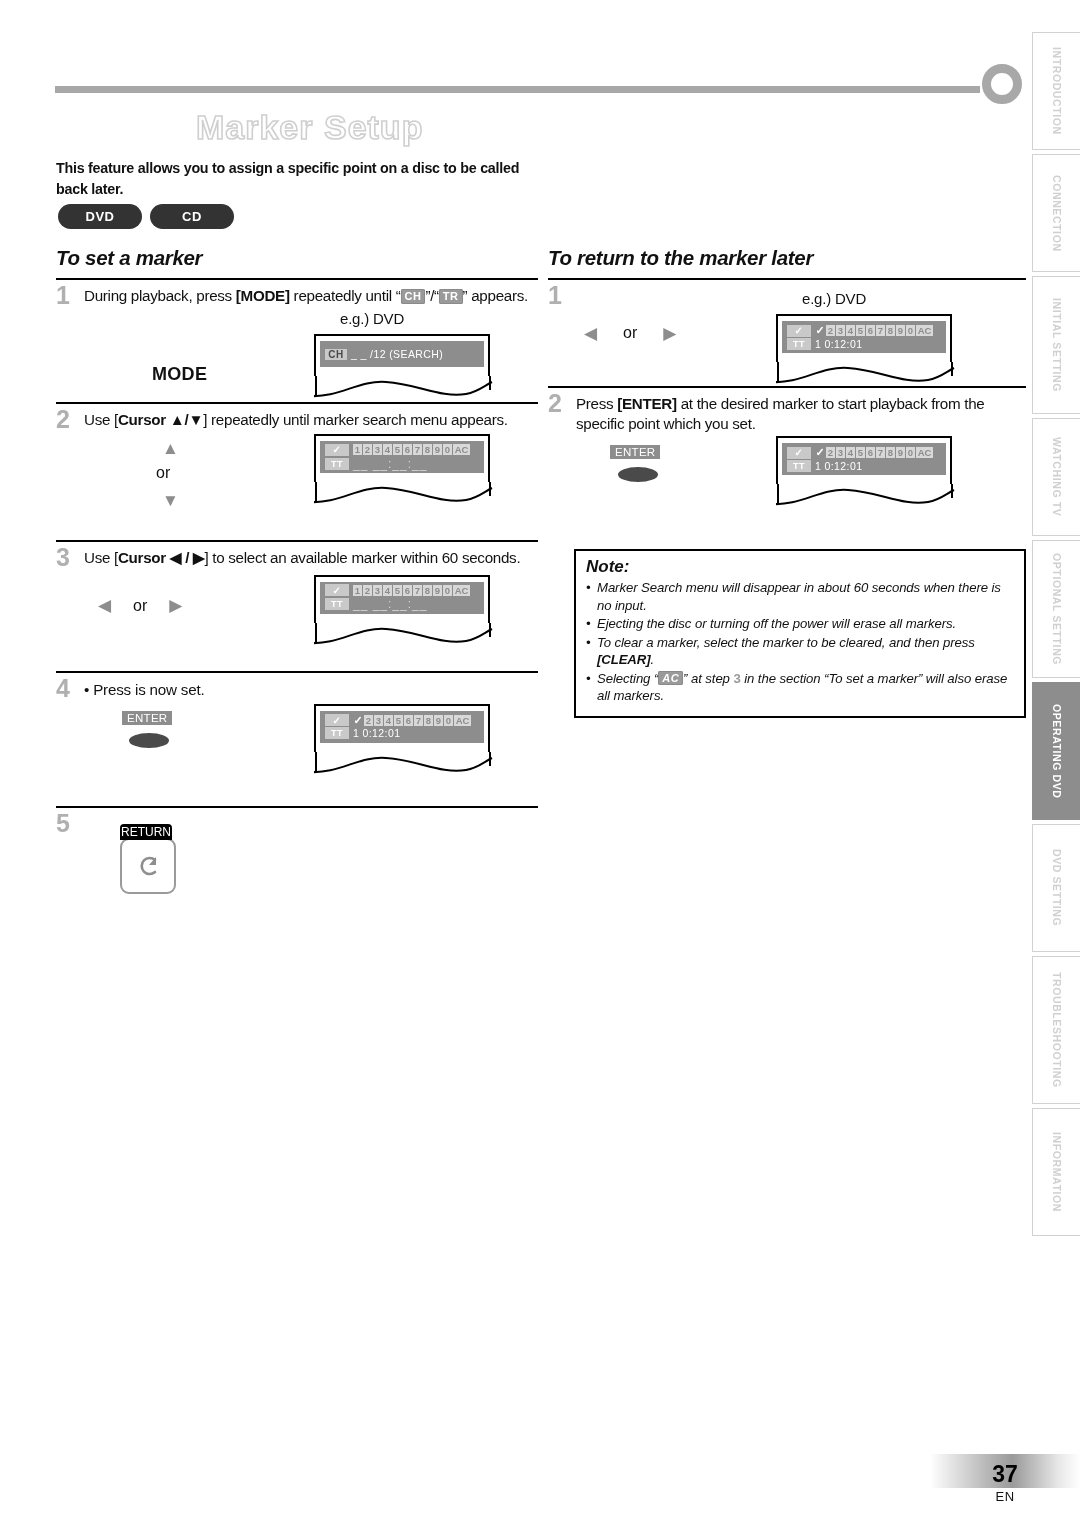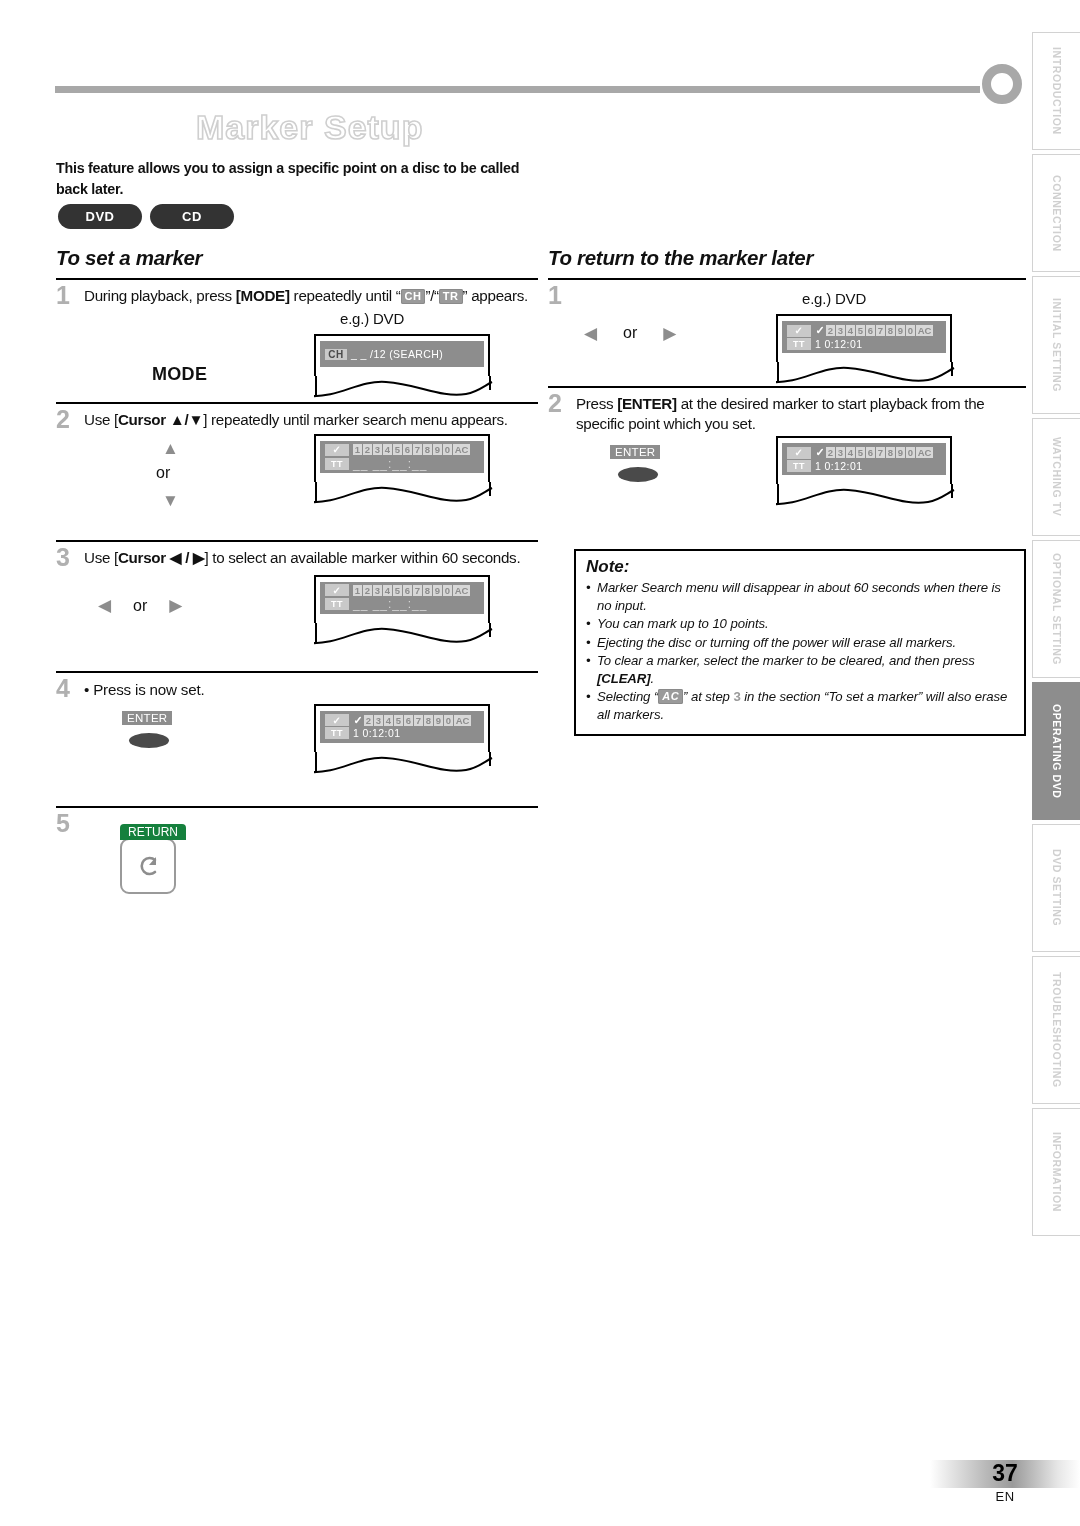--- a/index.html
+++ b/index.html
@@ -148,22 +148,22 @@
   .key-oval {
     width:40px; height:15px; border-radius:50%;
     background:#4a4a4a; margin-top:7px;
   }
   .key-return {
     width:56px; height:56px; border:2px solid #9a9a9a; border-radius:9px;
     display:flex; align-items:center; justify-content:center;
     background:#fff; margin-top:-2px;
   }
   .key-return-cap {
-    background:#15803d; color:#fff; font-size:12px;
-    padding:1px 8px; border-radius:4px 4px 0 0;
+    background:#000000; color:#fff; font-size:12px;
+    padding:1px 1px; border-radius:4px 4px 0 0;
     display:inline-block;
   }
   .mode-label { font-size:18px; font-weight:bold; letter-spacing:0.3px; }
 
   
   .arrow { color:#8d8d8d; font-size:17px; line-height:1; }
   .arrow-row { display:flex; align-items:center; gap:22px; font-size:16px; }
 
   
   .note-box {
@@ -195,23 +195,23 @@
     font-size:10.5px; font-weight:bold; letter-spacing:0.6px;
     color:#d0d0d0;
     white-space:nowrap;
   }
   .tab.active { background:#8d8d8d; border-color:#8d8d8d; }
   .tab.active span { color:#ffffff; }
 
   
   .footer { position:absolute; right:0px; bottom:22px; width:150px; text-align:center; }
   .footer-bar {
-    height:28px; width:150px;
+    height:34px; width:150px;
     background:linear-gradient(to right,#ffffff 0%, #bdbdbd 35%, #9a9a9a 55%, #e6e6e6 85%, #ffffff 100%);
-    display:flex; align-items:flex-start; justify-content:center;
+    display:flex; align-items:flex-end; justify-content:center;
   }
   .footer-num { font-size:23px; font-weight:bold; color:#000; }
   .footer-en { font-size:13px; margin-top:1px; letter-spacing:0.5px; }
 </style>
 </head>
 <body>
 
 <div class="top-rule"></div>
 <div class="top-circle"></div>
 
@@ -491,21 +491,20 @@
       </div>
     </div>
   </div>
 
 </div>
 
 <div class="note-box">
   <div class="note-title">Note:</div>
   <ul class="note-list">
     <li>Marker Search menu will disappear in about 60 seconds when there is no input.</li>
-    <li>You can mark up to 10 points.</li>
     <li>Ejecting the disc or turning off the power will erase all markers.</li>
     <li><span>To clear a marker, select the marker to be cleared, and then press </span><b>[CLEAR]</b><span>.</span></li>
     <li><span>Selecting “</span><span class="chip">AC</span><span>” at step </span><span class="gray-num">3</span><span> in the section “To set a marker” will also erase all markers.</span></li>
   </ul>
 </div>
 
 <div class="tabs">
   <div class="tab" style="height:118px;">
       <span>INTRODUCTION</span>
     </div>

